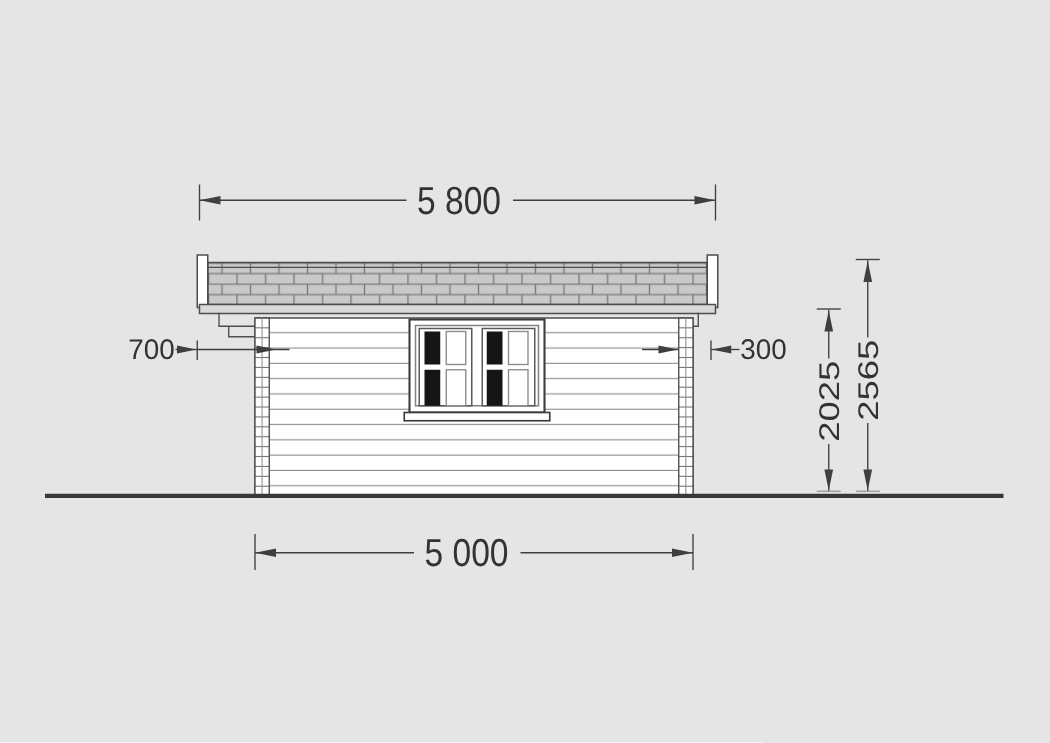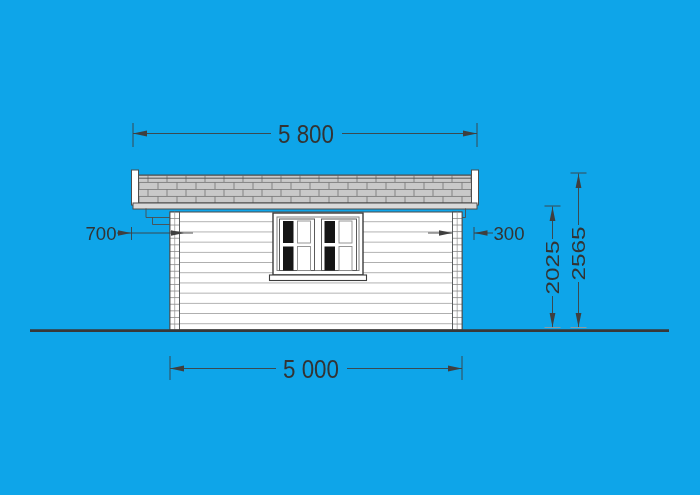--- a/index.html
+++ b/index.html
@@ -1,16 +1,16 @@
 <!DOCTYPE html>
 <html><head>
 <meta charset="utf-8">
 <style>
   html,body{margin:0;padding:0;background:#ffffff;}
-  .canvas{position:relative;width:700px;height:495px;background:#0ea5e9;overflow:hidden;
+  .canvas{position:relative;width:700px;height:495px;background:#e5e5e5;overflow:hidden;
           font-family:"Liberation Sans", sans-serif;}
   svg text{fill:#333333;font-family:"Liberation Sans", sans-serif;}
   .dim-big{font-size:26px;}
   .dim-small{font-size:19px;}
 </style>
 </head>
 <body>
 
 <div class="canvas">
 <svg width="700" height="495" viewBox="0 0 700 495">

